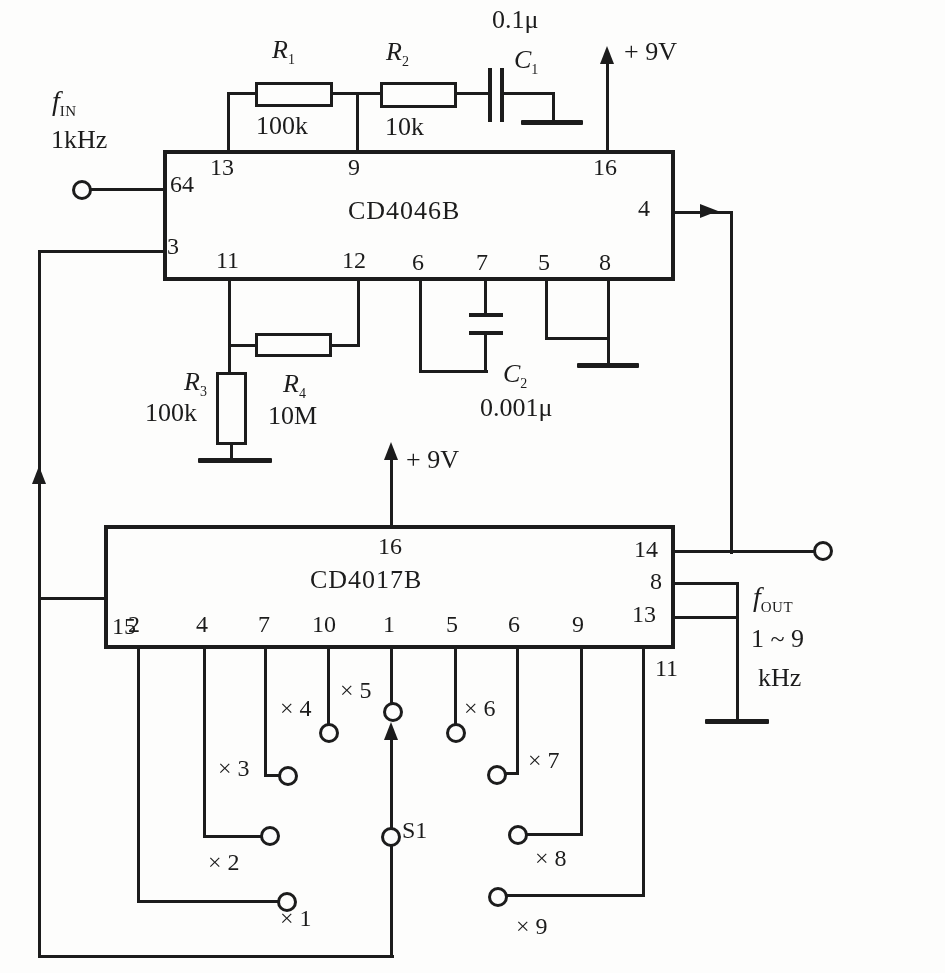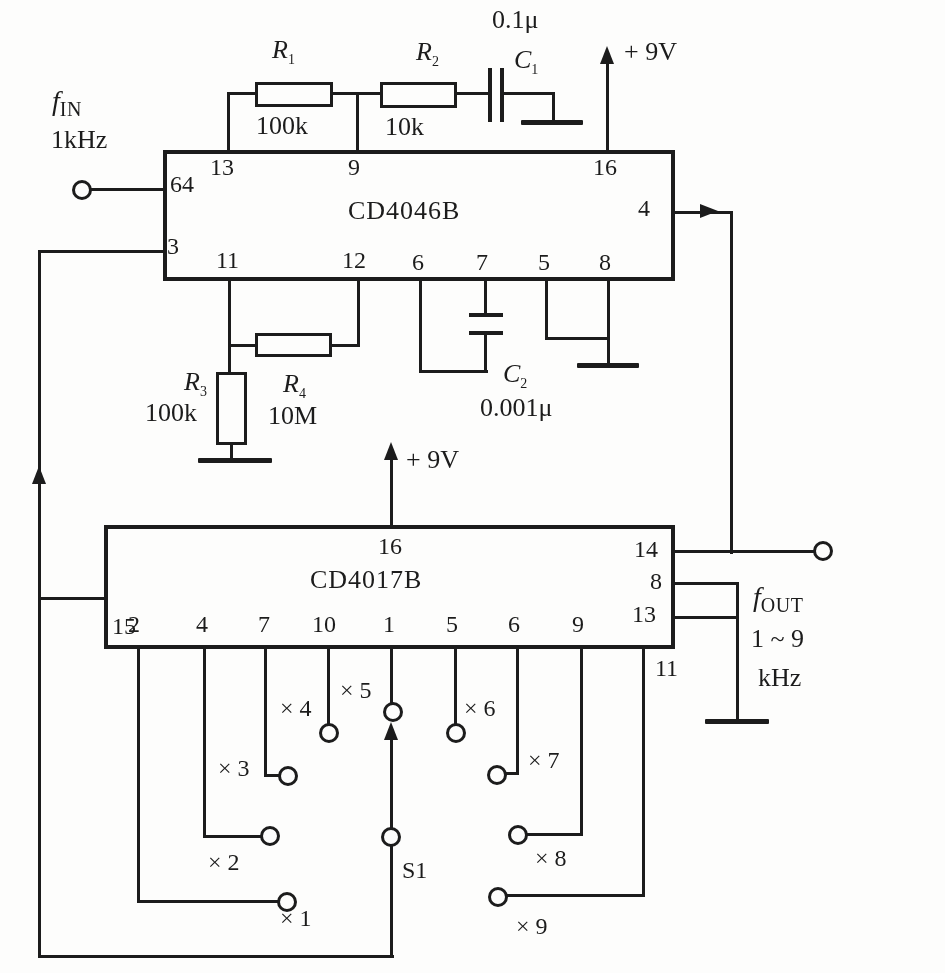--- a/index.html
+++ b/index.html
@@ -15,21 +15,21 @@
   .plate{position:absolute;background:#1c1c1c;}
   .gbar{position:absolute;height:5px;background:#1c1c1c;border-radius:1px;}
   .term{position:absolute;width:14px;height:14px;border:3px solid #1c1c1c;border-radius:50%;background:#fdfdfc;box-sizing:content-box;}
   .arr-up{position:absolute;width:0;height:0;border-left:7px solid transparent;border-right:7px solid transparent;border-bottom:18px solid #1c1c1c;}
   .arr-right{position:absolute;width:0;height:0;border-top:7px solid transparent;border-bottom:7px solid transparent;border-left:18px solid #1c1c1c;}
   .lbl{position:absolute;font-size:24px;line-height:1.05;white-space:nowrap;font-family:Liberation Serif, serif;}
   .big{font-size:26px;}
   .ref i{font-style:italic;}
   .ref sub{font-size:14px;}
   .fsym i{font-style:italic;font-size:28px;}
-  .fsym sub{font-size:20px;letter-spacing:0.5px;}
+  .fsym sub{font-size:15px;letter-spacing:0.5px;}
   .icname{font-size:26px;letter-spacing:1px;}
   
   .wm{position:absolute;font-family:"Liberation Sans","DejaVu Sans",sans-serif;}
   .wm-brand{font-weight:bold;font-size:30px;letter-spacing:2px;}
   .wm-site{font-weight:bold;font-size:18px;}
   .wm-url{font-size:13px;letter-spacing:2px;font-weight:bold;}
   .cap-board{position:absolute;width:54px;height:13px;background:#111;transform:rotate(-8deg) skewX(-28deg);}
   .cap-base{position:absolute;width:22px;height:12px;background:#111;}
   .cap-tassel{position:absolute;width:3px;height:16px;background:#111;transform:rotate(14deg);}
   .cap-knot{position:absolute;width:6px;height:6px;background:#111;}
@@ -140,21 +140,21 @@
   <div class="arr-up" style="left:384px;top:722px;"></div>
   <div class="w vw" style="left:390px;top:740px;height:88px;"></div>
   <div class="term" style="left:381px;top:827px;"></div>
   <div class="w vw" style="left:390px;top:845px;height:112px;"></div>
 
   <span class="lbl fsym" style="left:52px;top:86px;"><i>f</i><sub>IN</sub></span>
   <span class="lbl big" style="left:51px;top:126px;">1kHz</span>
 
   <span class="lbl big ref" style="left:272px;top:36px;"><i>R</i><sub>1</sub></span>
   <span class="lbl big" style="left:256px;top:112px;">100k</span>
-  <span class="lbl big ref" style="left:416px;top:38px;"><i>R</i><sub>2</sub></span>
+  <span class="lbl big ref" style="left:386px;top:38px;"><i>R</i><sub>2</sub></span>
   <span class="lbl big" style="left:385px;top:113px;">10k</span>
   <span class="lbl big ref" style="left:514px;top:46px;"><i>C</i><sub>1</sub></span>
   <span class="lbl big" style="left:492px;top:6px;">0.1μ</span>
   <span class="lbl big" style="left:624px;top:38px;">+ 9V</span>
 
   <span class="lbl icname" style="left:348px;top:197px;">CD4046B</span>
   <span class="lbl" style="left:210px;top:155px;">13</span>
   <span class="lbl" style="left:348px;top:155px;">9</span>
   <span class="lbl" style="left:593px;top:155px;">16</span>
   <span class="lbl" style="left:170px;top:172px;">64</span>
@@ -197,16 +197,16 @@
 
   <span class="lbl" style="left:280px;top:906px;">× 1</span>
   <span class="lbl" style="left:208px;top:850px;">× 2</span>
   <span class="lbl" style="left:218px;top:756px;">× 3</span>
   <span class="lbl" style="left:280px;top:696px;">× 4</span>
   <span class="lbl" style="left:340px;top:678px;">× 5</span>
   <span class="lbl" style="left:464px;top:696px;">× 6</span>
   <span class="lbl" style="left:528px;top:748px;">× 7</span>
   <span class="lbl" style="left:535px;top:846px;">× 8</span>
   <span class="lbl" style="left:516px;top:914px;">× 9</span>
-  <span class="lbl" style="left:402px;top:858px;">S1</span>
+  <span class="lbl" style="left:402px;top:818px;">S1</span>
 
 
 </div>
 
 </body></html>

